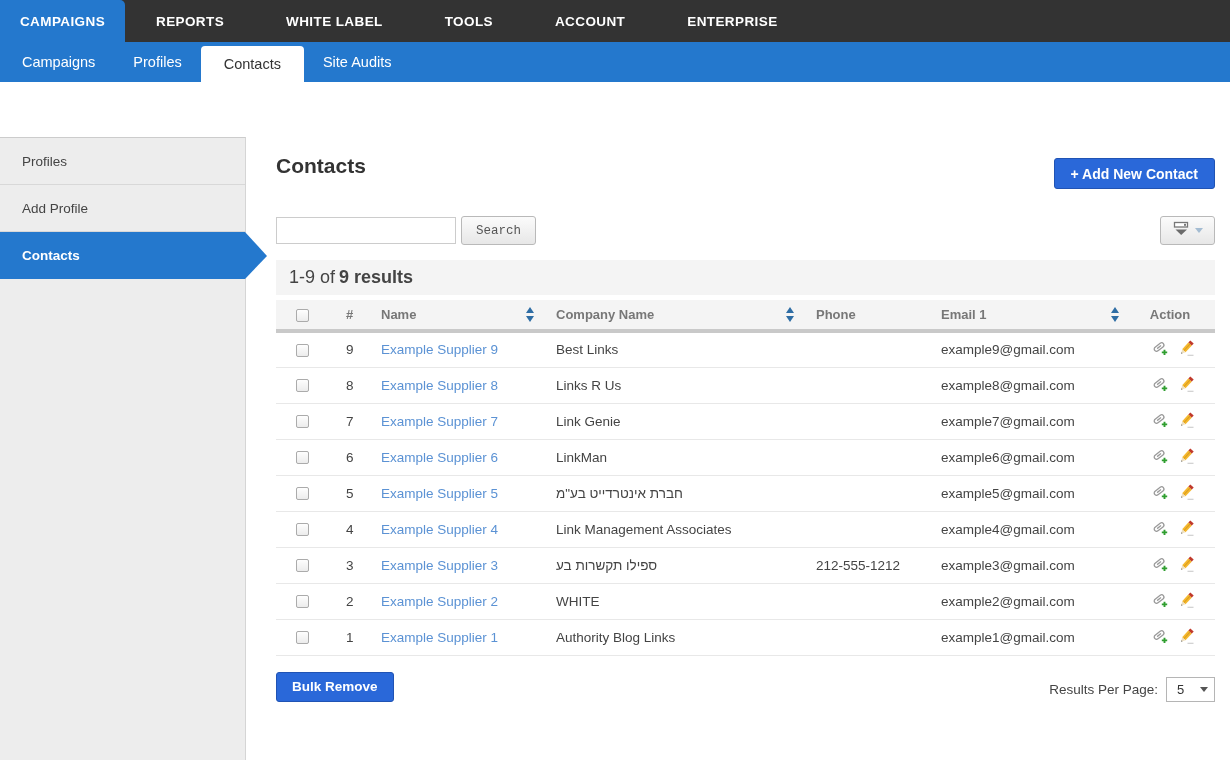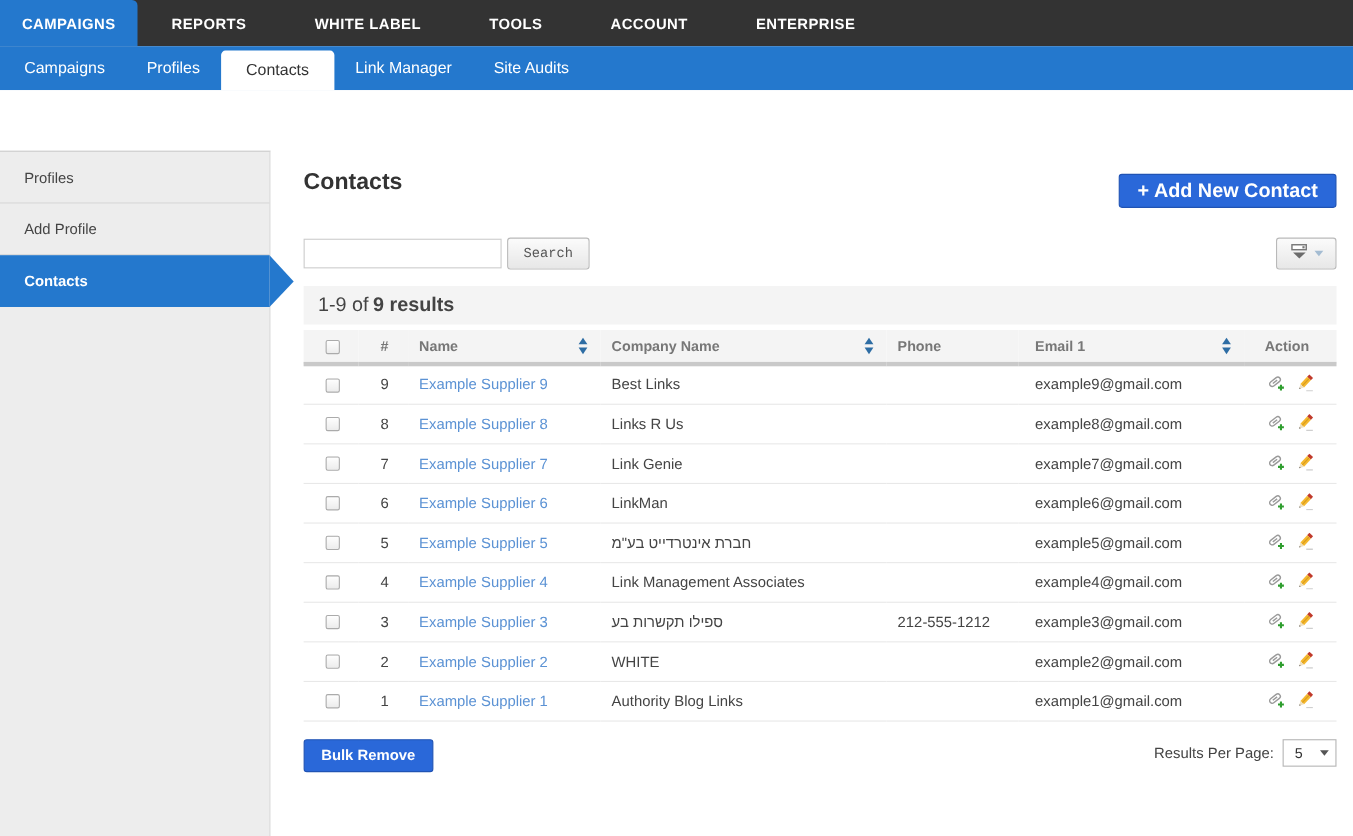--- a/index.html
+++ b/index.html
@@ -33,21 +33,21 @@
                border-left:22px solid #2478cd; z-index:5; }
 
   .main { flex:1; padding:17px 15px 0 30px; background:#fff; }
 
   
   .page-head { display:flex; justify-content:space-between; }
   .page-title { font-size:21px; font-weight:bold; color:#333; }
   .page-desc { margin-top:8px; font-size:13px; color:#555; line-height:1.65; max-width:600px; }
   .learn-more { color:#4066c8; text-decoration:none; }
   .btn-blue { background:#2a68d9; border:1px solid #2053b4; border-radius:3px; color:#fff;
-              font-weight:bold; font-size:18px; cursor:pointer;
+              font-weight:bold; font-size:14px; cursor:pointer;
               font-family:"Liberation Sans","DejaVu Sans",sans-serif; }
   .add-contact { height:31px; padding:0 16px; align-self:flex-start; margin-top:4px; }
 
   
   .search-row { margin-top:27px; display:flex; align-items:center; }
   .search-input { width:180px; height:27px; border:1px solid #ccc; padding:0 8px; font-size:13px; }
   .btn-gray { background:linear-gradient(#fbfbfb,#e7e7e7); border:1px solid #b9b9b9; border-radius:3px;
               color:#555; font-size:12.5px; cursor:pointer;
               font-family:Liberation Mono, monospace; }
   .search-btn { height:29px; padding:0 14px; margin-left:5px; }
@@ -82,21 +82,21 @@
           border-top:6px solid #2e6da4; }
   td { height:36px; border-bottom:1px solid #e8e8e8; font-size:13.5px; color:#444; background:#fff;
        white-space:nowrap; overflow:hidden; }
   .name-link { color:#5b92d4; text-decoration:none; }
   input[type=checkbox] { appearance:none; -webkit-appearance:none; width:13px; height:13px;
        border:1px solid #ababab; border-radius:2px; background:linear-gradient(#fefefe,#ececec);
        vertical-align:middle; cursor:pointer; }
   .act { display:inline-block; margin:0 3px; cursor:pointer; vertical-align:middle; }
 
   
-  .table-footer { margin-top:16px; display:flex; align-items:flex-start; justify-content:space-between; }
+  .table-footer { margin-top:16px; display:flex; align-items:flex-end; justify-content:space-between; }
   .bulk-remove { height:30px; padding:0 15px; font-size:13.5px; }
   .rpp { display:flex; align-items:center; font-size:13.5px; color:#444; }
   .rpp-select { margin-left:8px; width:49px; height:25px; border:1px solid #b5b5b5; background:#fff;
                 display:inline-flex; align-items:center; justify-content:space-between;
                 padding:0 6px 0 10px; font-size:13px; color:#333; cursor:pointer; }
   .rpp-caret { width:0; height:0; border-left:4px solid transparent; border-right:4px solid transparent;
                border-top:5px solid #555; }
 </style>
 </head>
 <body>
@@ -124,23 +124,20 @@
 
 <div class="subnav">
   <div class="subnav-item">
       <span>Campaigns</span>
     </div>
   <div class="subnav-item">
       <span>Profiles</span>
     </div>
   <div class="subnav-item active">
       <span>Contacts</span>
-    </div>
-  <div class="subnav-item">
-      <span>Link Manager</span>
     </div>
   <div class="subnav-item">
       <span>Site Audits</span>
     </div>
 </div>
 
 <div class="nav-gap"></div>
 
 <div class="content">
 

